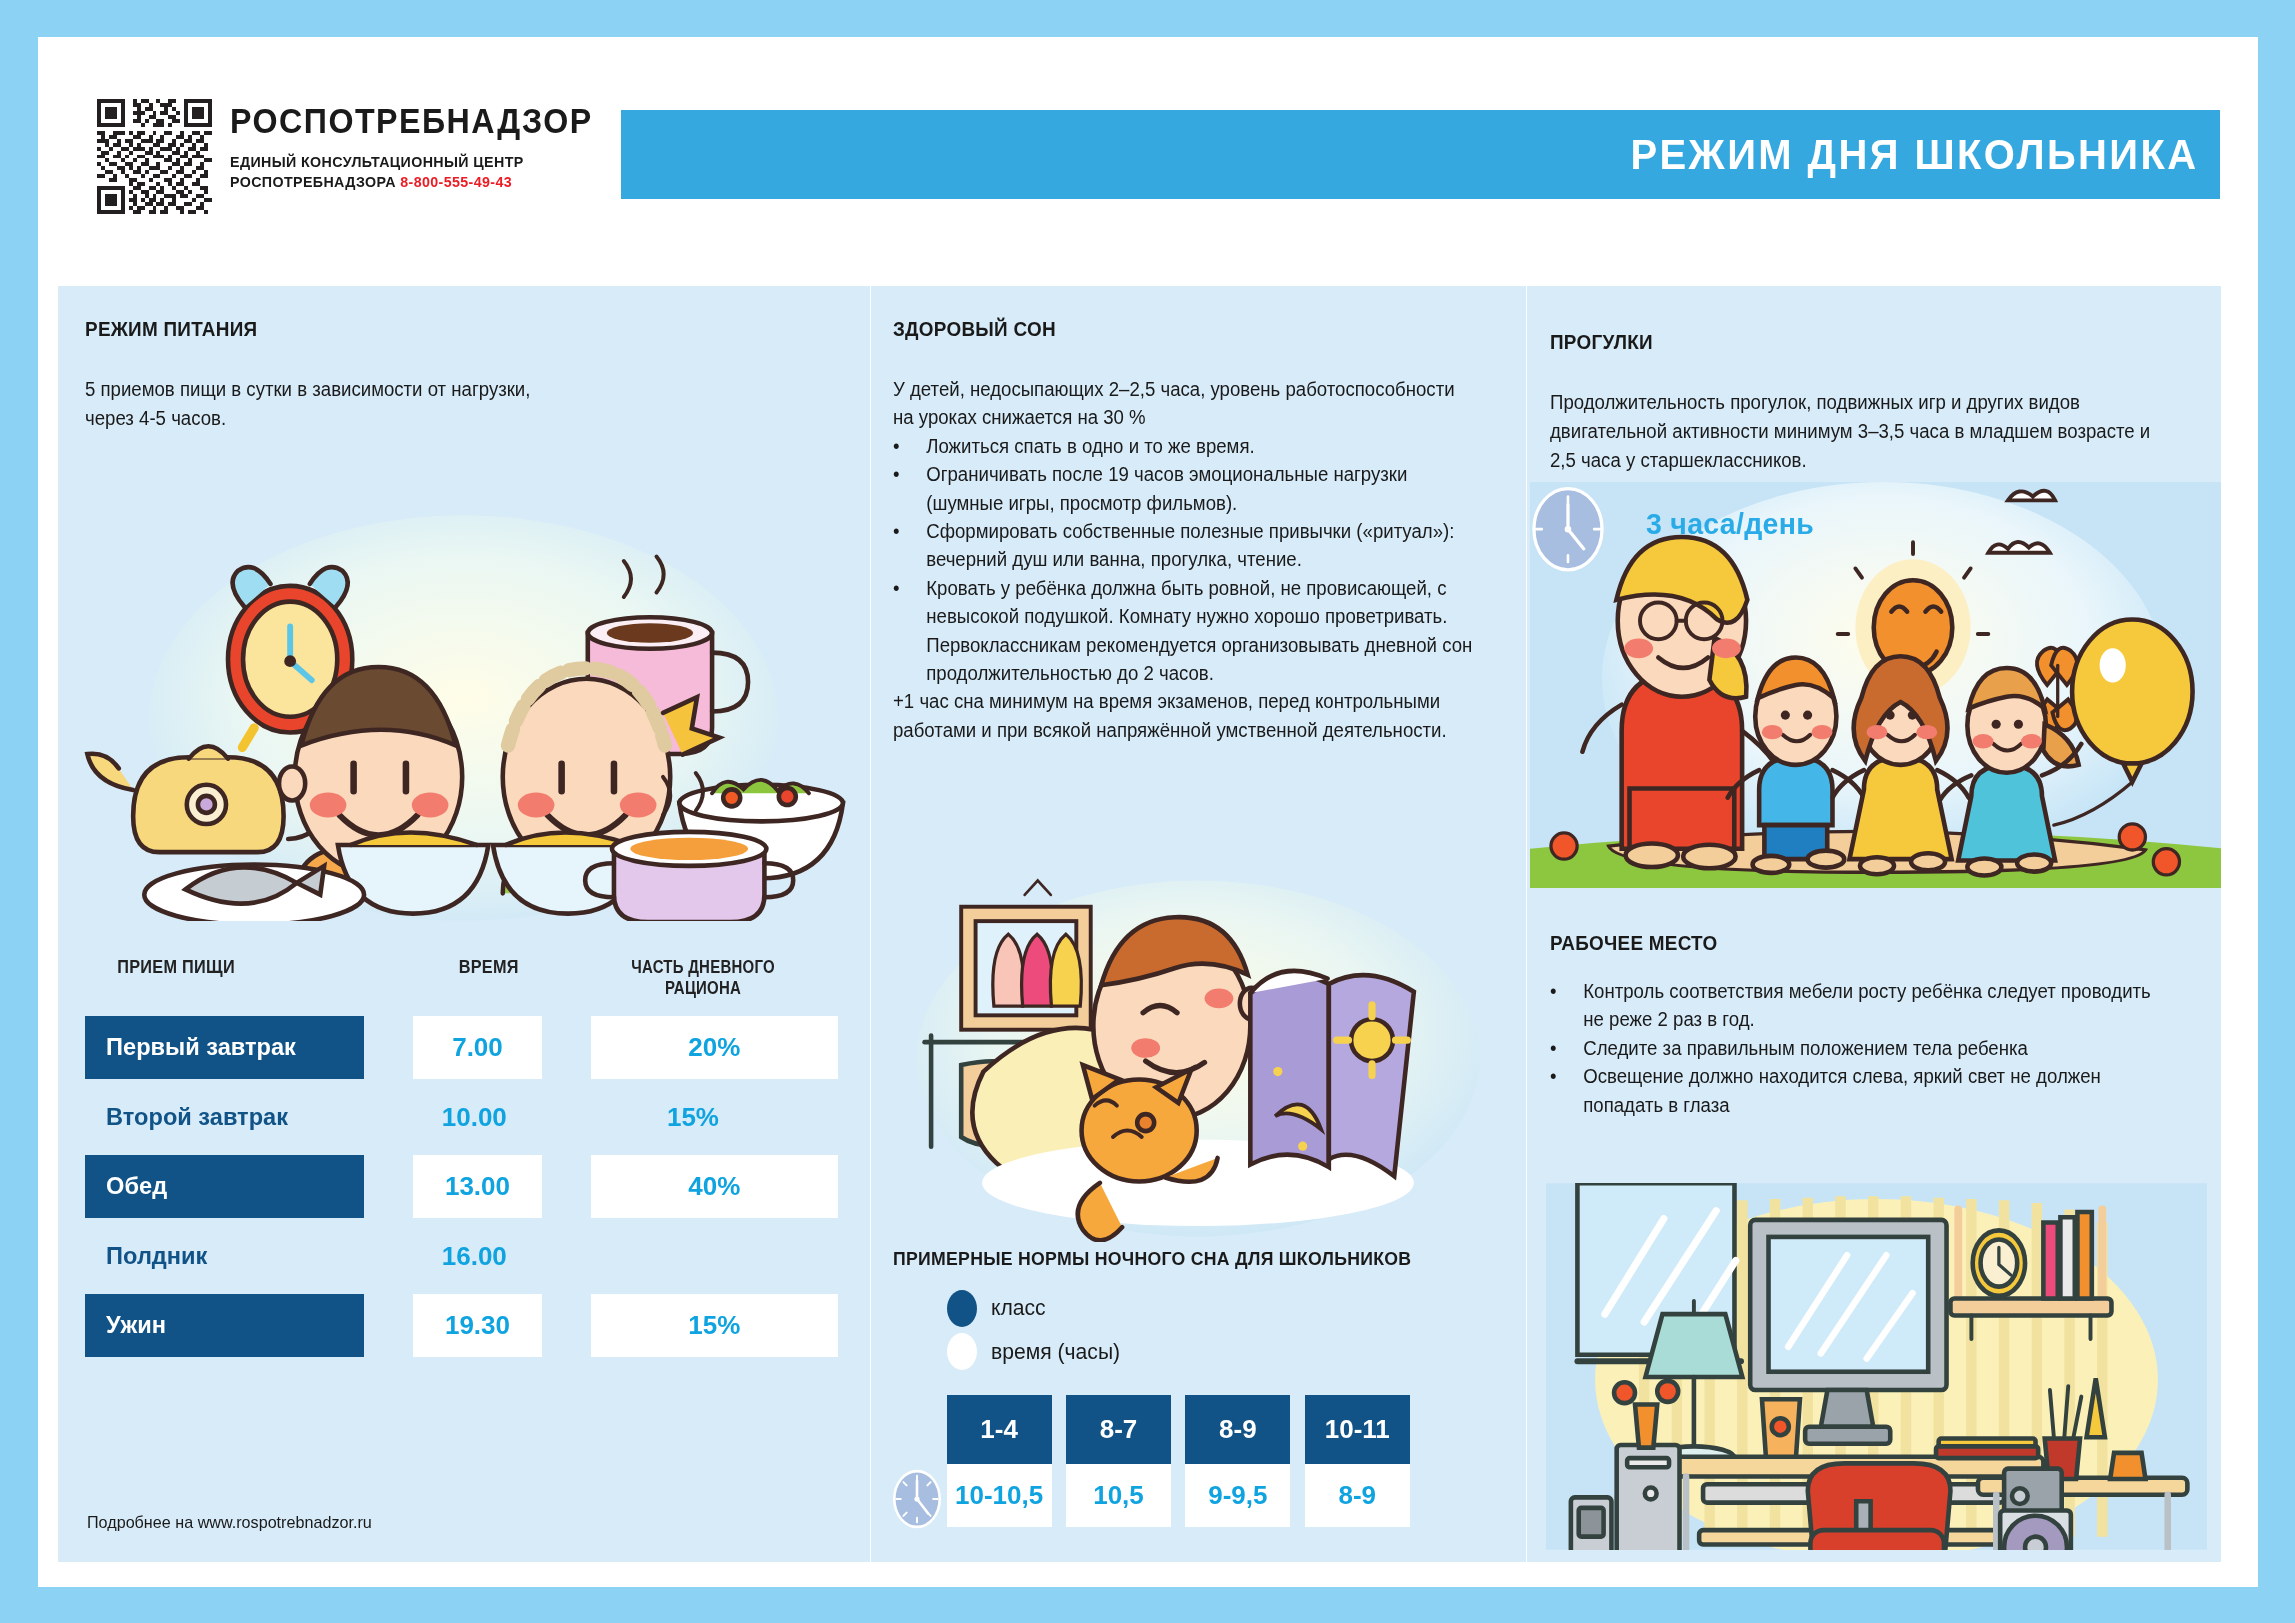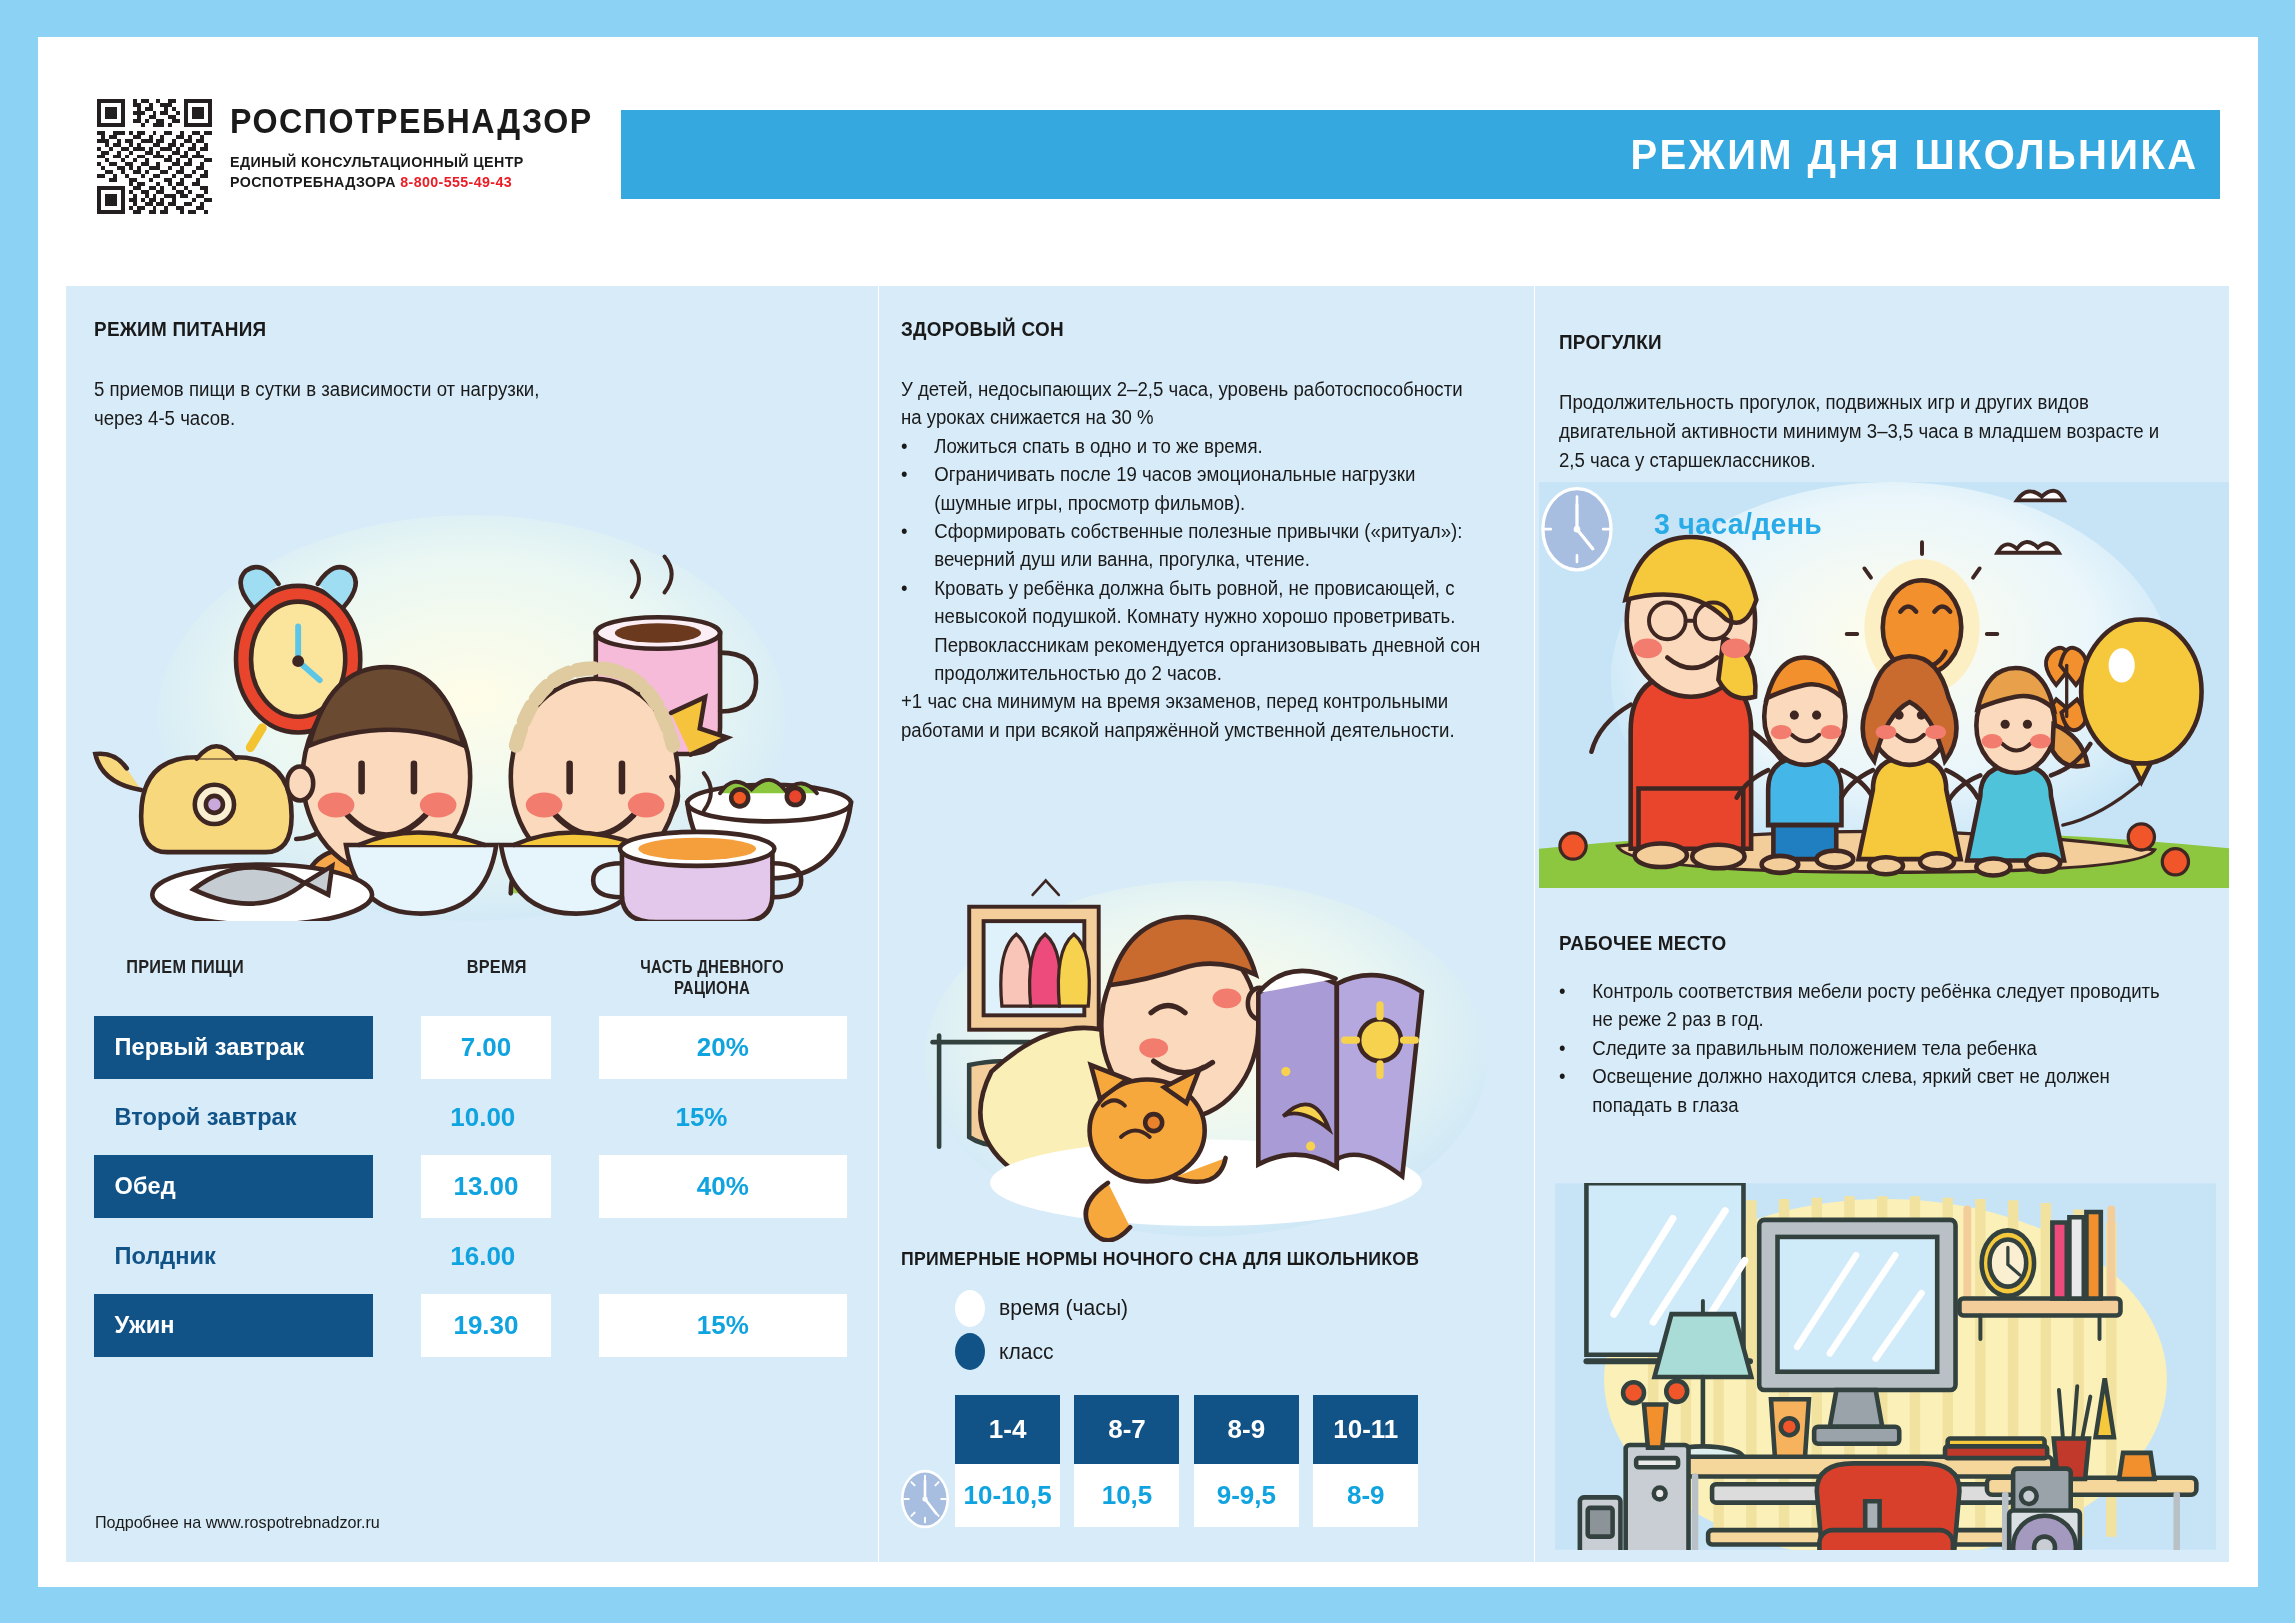--- a/index.html
+++ b/index.html
@@ -33,21 +33,21 @@
   .title-bar{
     position:absolute;left:583px;top:73px;width:1599px;height:89px;
     background:#34A8DF;display:flex;align-items:center;justify-content:flex-end;
   }
   .title-bar span{
     color:#ffffff;font-size:43px;font-weight:700;letter-spacing:2.6px;
     transform:scaleX(0.93);
   }
 
   
-  .cols{position:absolute;left:19.6px;top:249px;width:2180px;height:1276px;display:flex;gap:1px;justify-content:center;}
+  .cols{position:absolute;left:19.6px;top:249px;width:2180px;height:1276px;display:flex;gap:1px;}
   .panel{background:#D7EBF9;position:relative;overflow:hidden;}
   .panel.left{width:812px;}
   .panel.mid{width:655px;}
   .panel.right{width:694px;}
 
   .sec-title{
     font-size:21px;font-weight:700;color:#1a1a1a;letter-spacing:0.3px;
     transform:scaleX(0.9);transform-origin:left center;
   }
   .body-text{
@@ -600,26 +600,26 @@
           <path d="M430 462 q70 22 80 -30" fill="#F7A83C"></path>
           <path d="M330 470 q-50 34 -26 72 q26 34 60 -4" fill="#F7A83C"></path>
         </g>
       </svg>
 
       <div class="sleep-table">
         <div class="st-title">ПРИМЕРНЫЕ НОРМЫ НОЧНОГО СНА ДЛЯ ШКОЛЬНИКОВ</div>
 
         <div class="legend">
           <div class="legend-row">
+            <span class="lg-dot navy"></span>
+            <span class="lg-label">класс</span>
+          </div>
+          <div class="legend-row">
             <span class="lg-dot white"></span>
             <span class="lg-label">время (часы)</span>
-          </div>
-          <div class="legend-row">
-            <span class="lg-dot navy"></span>
-            <span class="lg-label">класс</span>
           </div>
         </div>
 
         <svg class="st-clock" viewBox="0 0 74 92">
           <ellipse cx="37" cy="46" rx="35" ry="43" fill="#A8BEE0" stroke="#FFFFFF" stroke-width="4"></ellipse>
           <g stroke="#FFFFFF" stroke-width="3" stroke-linecap="round">
             <path d="M37 10 l0 7 M37 75 l0 7 M5 46 l7 0 M62 46 l7 0
                      M16 20 l5 5 M58 20 l-5 5 M16 72 l5 -5 M58 72 l-5 -5"></path>
             <path d="M37 46 l0 -28 M37 46 l17 22" stroke-width="4"></path>
           </g>

